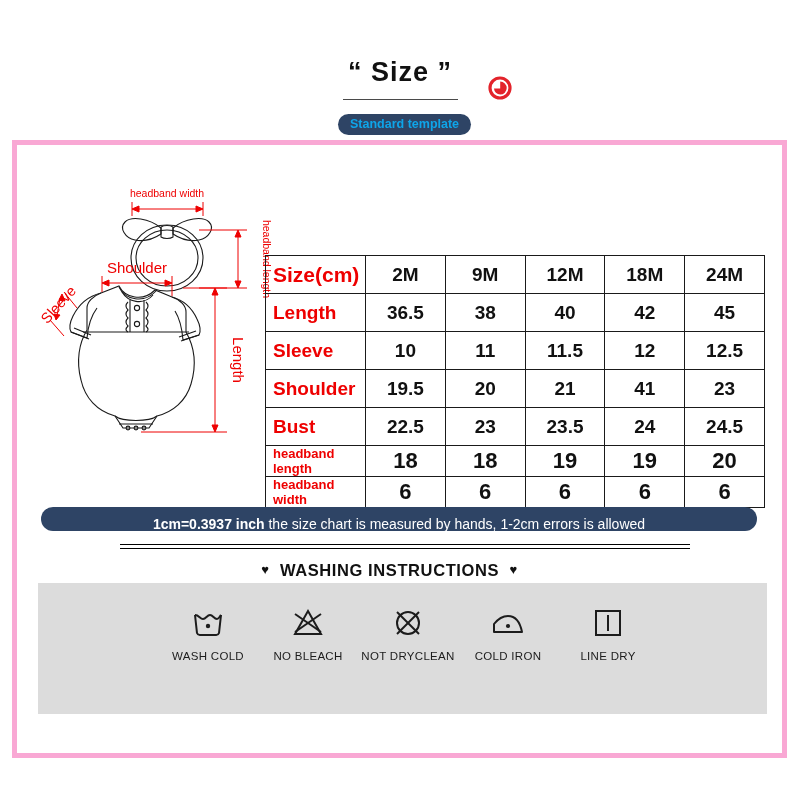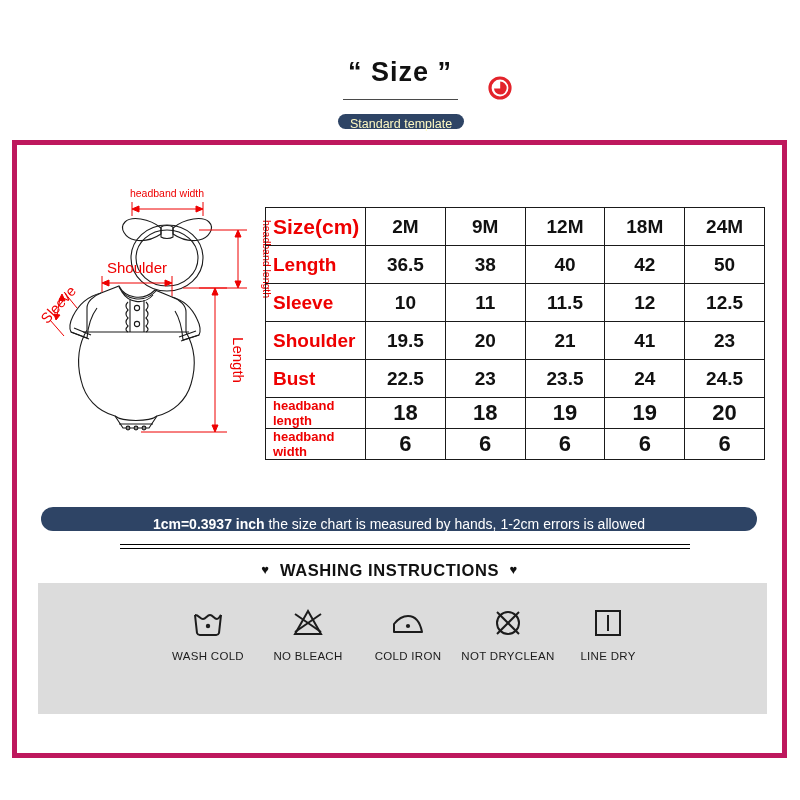--- a/index.html
+++ b/index.html
@@ -51,47 +51,47 @@
     top: 99px;
     width: 115px;
     height: 1px;
     background: #4a4a4a;
   }
 
   .pill {
     position: absolute;
     left: 338px;
     top: 114px;
-    height: 15px;
+    height: 21px;
     padding: 0 12px;
     background: #2e4465;
     border-radius: 11px;
-    color: #fef9c3;
+    color: #0ea5e9;
     font-size: 12.5px;
-    font-weight: normal;
+    font-weight: bold;
     line-height: 21px;
     white-space: nowrap;
   }
 
   .badge-icon {
     position: absolute;
     left: 488px;
     top: 76px;
     width: 24px;
     height: 24px;
   }
 
   
   .frame {
     position: absolute;
     left: 12px;
     top: 140px;
     width: 775px;
     height: 618px;
-    border: 5px solid #be185d;
+    border: 5px solid #f9a8d4;
     background: #ffffff;
   }
 
   
   .diagram {
     position: absolute;
     left: 14px;
     top: 35px;
     width: 250px;
     height: 280px;
@@ -102,20 +102,21 @@
     position: absolute;
     left: 248px;
     top: 62px;
     width: 500px;
   }
 
   table.size-table {
     border-collapse: collapse;
     width: 500px;
     table-layout: fixed;
+    margin-top: 48px;
   }
 
   table.size-table td {
     border: 1.4px solid #1a1a1a;
     height: 38px;
     text-align: center;
     vertical-align: middle;
     font-size: 19px;
     font-weight: bold;
     color: #111111;
@@ -373,21 +374,21 @@
             <td>18M</td>
             <td>24M</td>
           </tr>
 
           <tr>
             <td class="rowhead">Length</td>
             <td>36.5</td>
             <td>38</td>
             <td>40</td>
             <td>42</td>
-            <td>50</td>
+            <td>45</td>
           </tr>
 
           <tr>
             <td class="rowhead">Sleeve</td>
             <td>10</td>
             <td>11</td>
             <td>11.5</td>
             <td>12</td>
             <td>12.5</td>
           </tr>
@@ -464,36 +465,36 @@
               <line x1="6" y1="26" x2="32" y2="8" stroke="#1c1c1c" stroke-width="2"></line>
               <line x1="6" y1="8" x2="32" y2="26" stroke="#1c1c1c" stroke-width="2"></line>
             </svg>
           </div>
           <div class="care-label">NO BLEACH</div>
         </div>
 
         <div class="care-item">
           <div class="care-glyph">
             <svg width="38" height="34" viewBox="0 0 38 34">
-              <path d="M5 26 L33 26 C31 16 26 10 19 10 C13 10 9 13 5 18 Z" fill="none" stroke="#1c1c1c" stroke-width="2" stroke-linejoin="round"></path>
-              <circle cx="19" cy="20" r="2.1" fill="#1c1c1c"></circle>
-            </svg>
-          </div>
-          <div class="care-label">COLD IRON</div>
-        </div>
-
-        <div class="care-item">
-          <div class="care-glyph">
-            <svg width="38" height="34" viewBox="0 0 38 34">
               <circle cx="19" cy="17" r="11" fill="none" stroke="#1c1c1c" stroke-width="2"></circle>
               <line x1="8" y1="6" x2="30" y2="28" stroke="#1c1c1c" stroke-width="2"></line>
               <line x1="30" y1="6" x2="8" y2="28" stroke="#1c1c1c" stroke-width="2"></line>
             </svg>
           </div>
           <div class="care-label">NOT DRYCLEAN</div>
+        </div>
+
+        <div class="care-item">
+          <div class="care-glyph">
+            <svg width="38" height="34" viewBox="0 0 38 34">
+              <path d="M5 26 L33 26 C31 16 26 10 19 10 C13 10 9 13 5 18 Z" fill="none" stroke="#1c1c1c" stroke-width="2" stroke-linejoin="round"></path>
+              <circle cx="19" cy="20" r="2.1" fill="#1c1c1c"></circle>
+            </svg>
+          </div>
+          <div class="care-label">COLD IRON</div>
         </div>
 
         <div class="care-item">
           <div class="care-glyph">
             <svg width="38" height="34" viewBox="0 0 38 34">
               <rect x="7" y="5" width="24" height="24" fill="none" stroke="#1c1c1c" stroke-width="2"></rect>
               <line x1="19" y1="9" x2="19" y2="25" stroke="#1c1c1c" stroke-width="2"></line>
             </svg>
           </div>
           <div class="care-label">LINE DRY</div>

